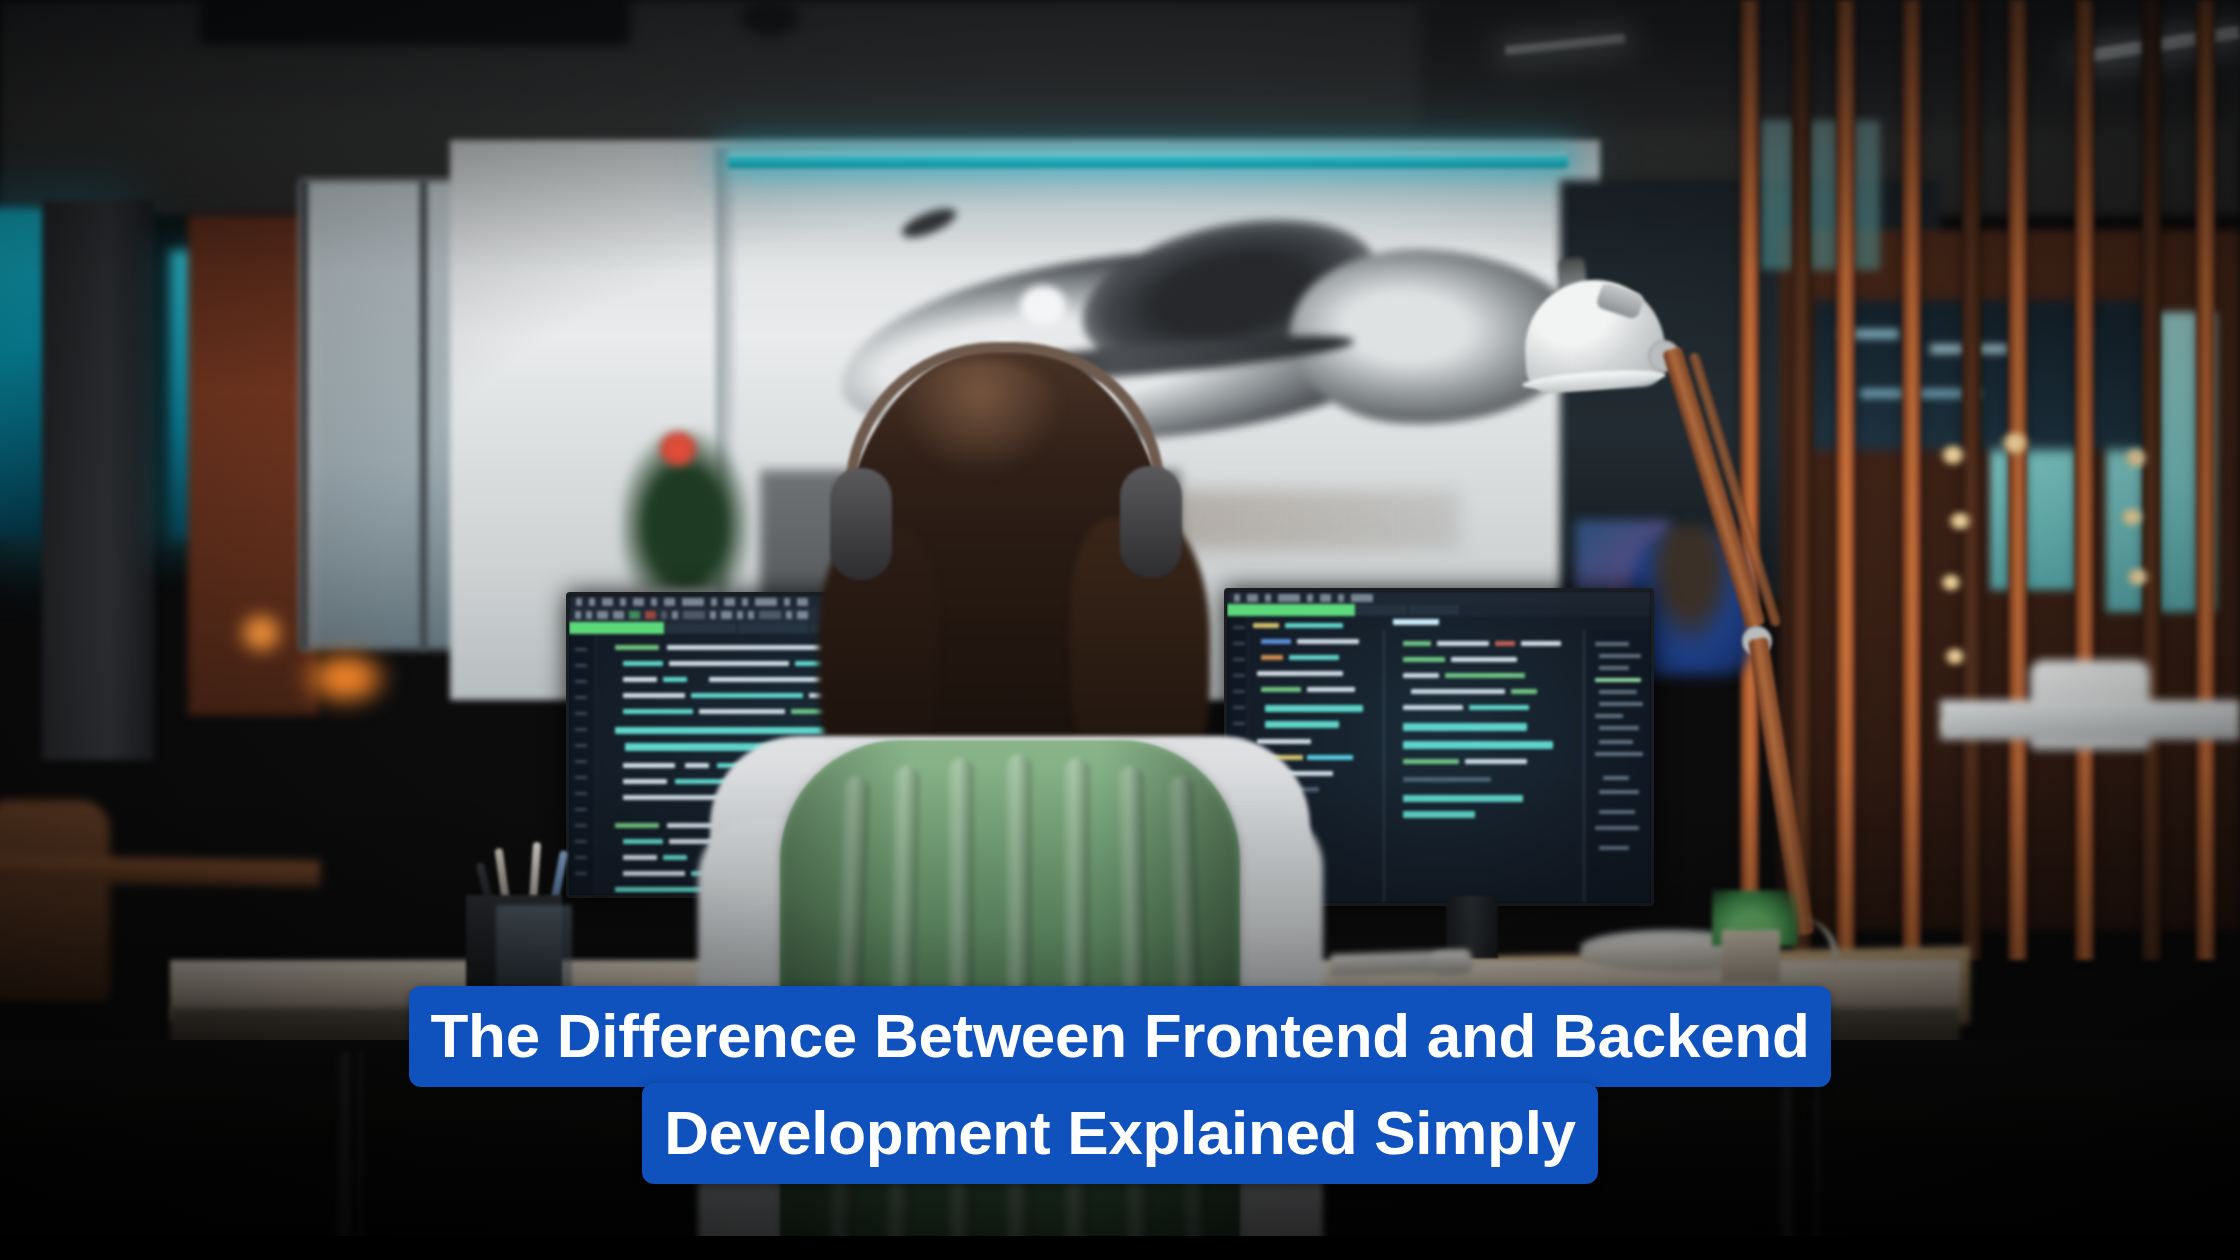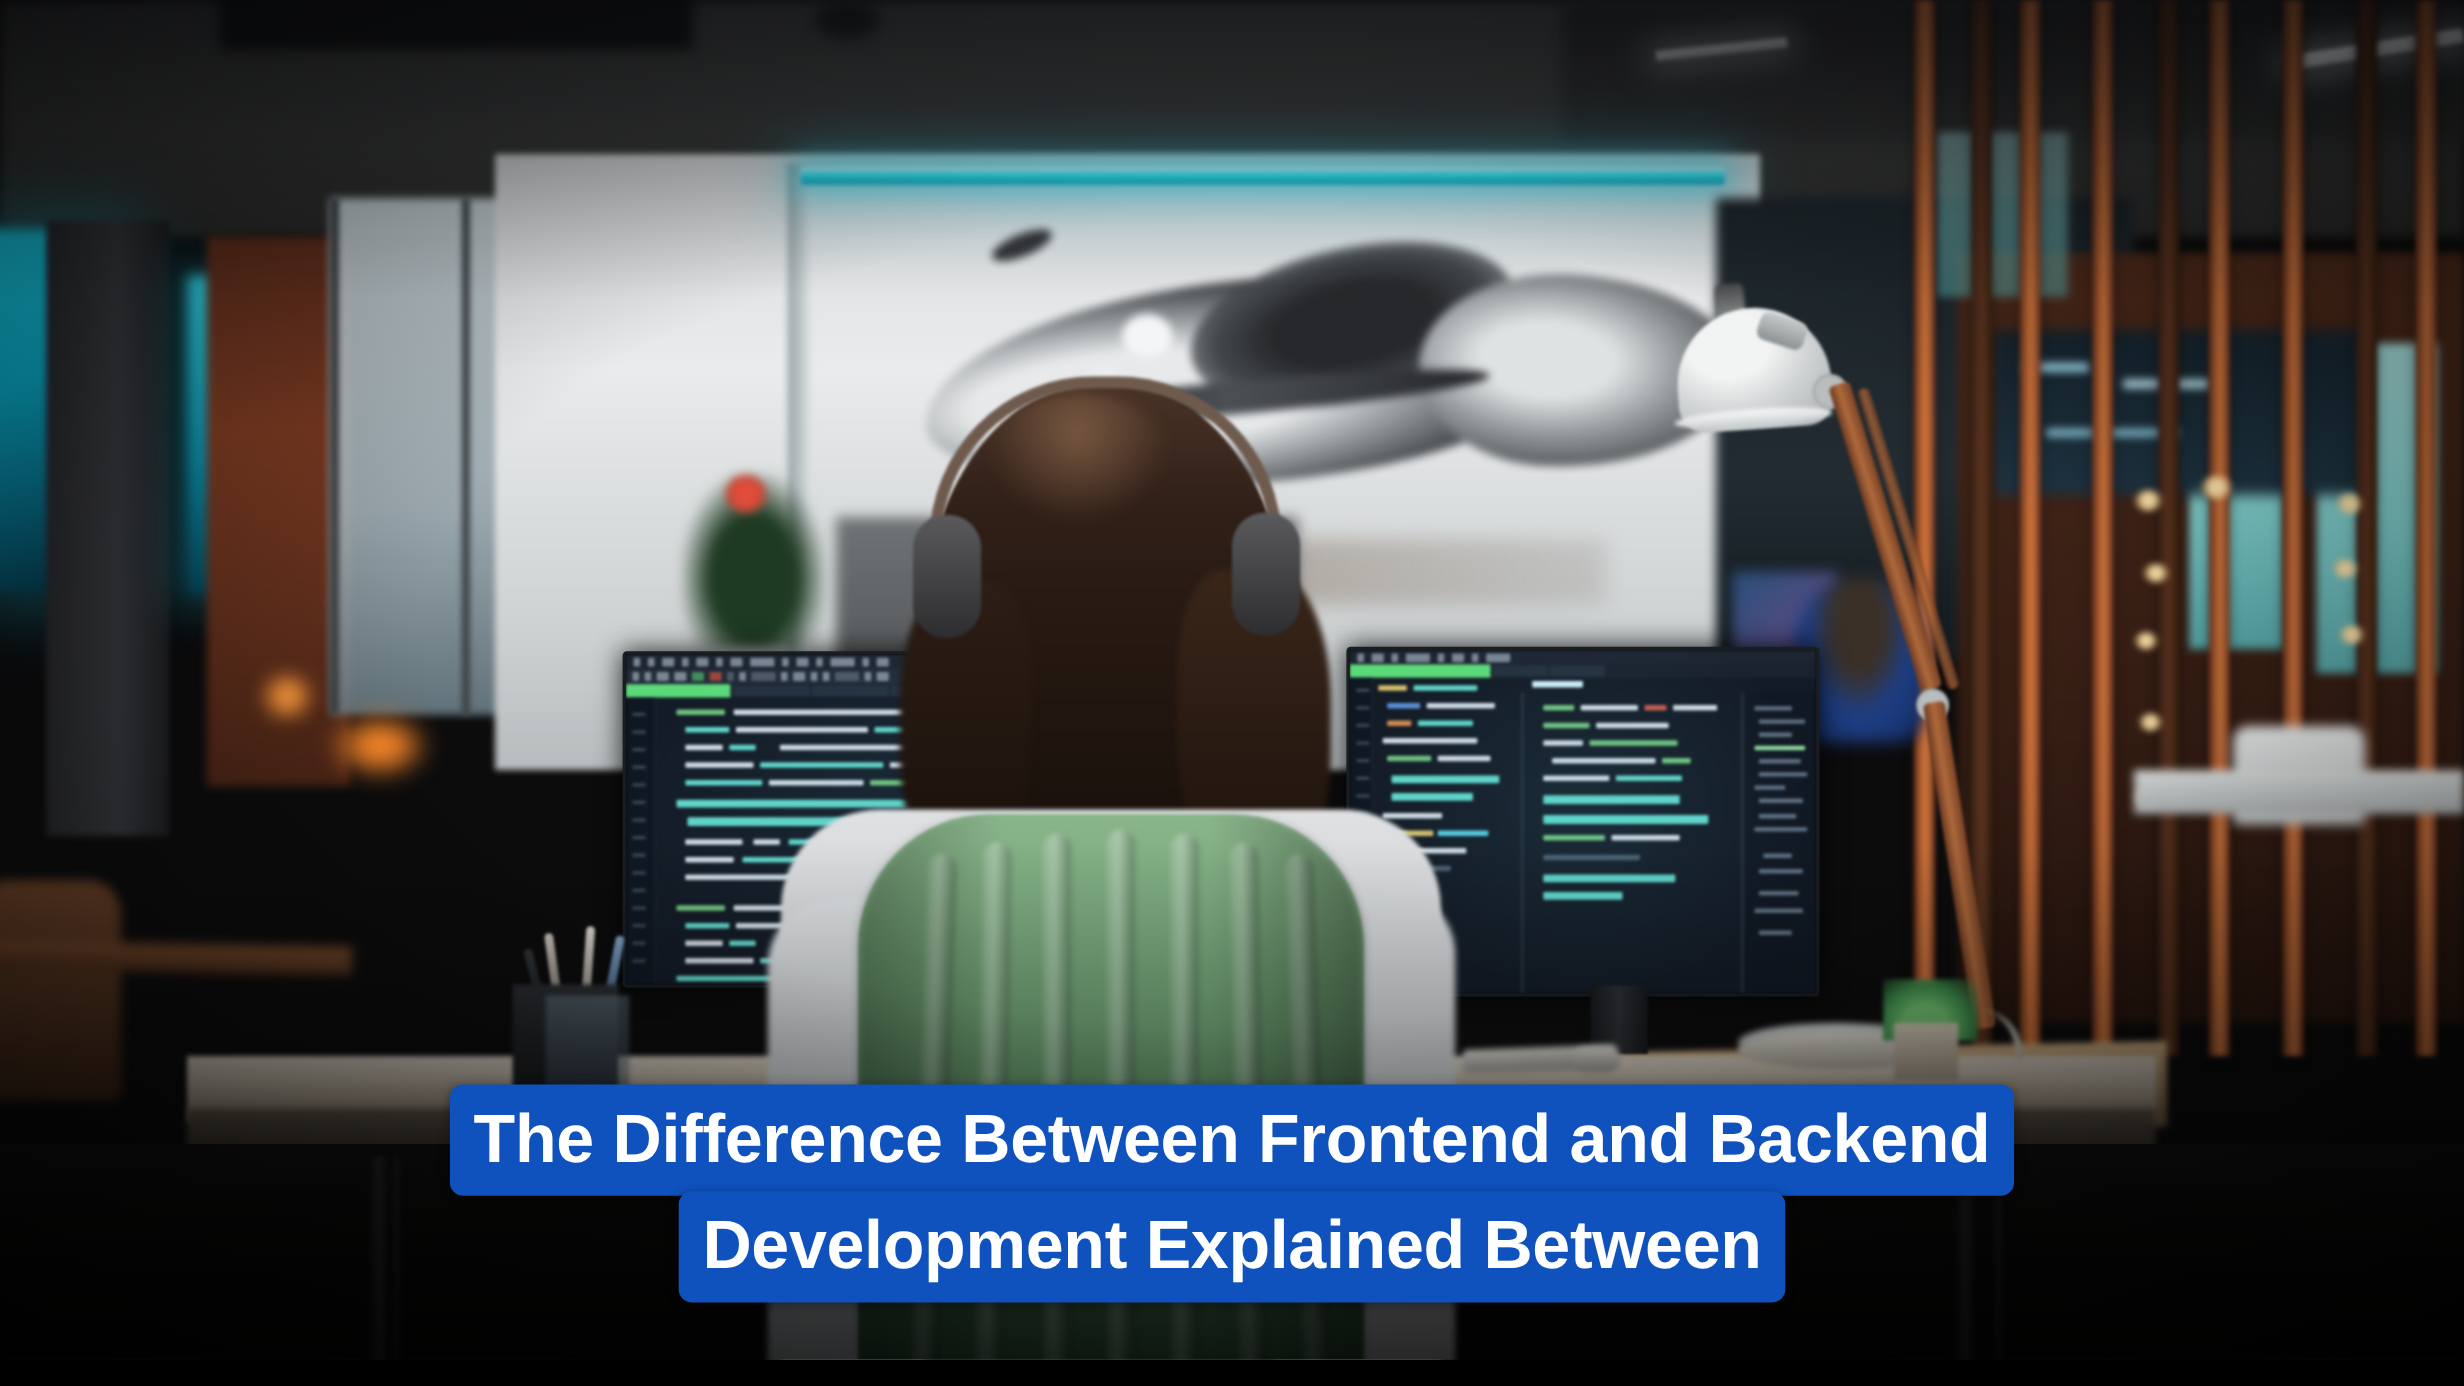--- a/index.html
+++ b/index.html
@@ -919,16 +919,16 @@
       <div class="vest-shadow"></div>
 
     </div>
 
     <div class="grade"></div>
     <div class="vignette"></div>
   </div>
 
   <div class="title-wrap">
     <span class="title-line">The Difference Between Frontend and Backend</span>
-    <span class="title-line">Development Explained Between</span>
+    <span class="title-line">Development Explained Simply</span>
   </div>
 
 </div>
 
 </body></html>

